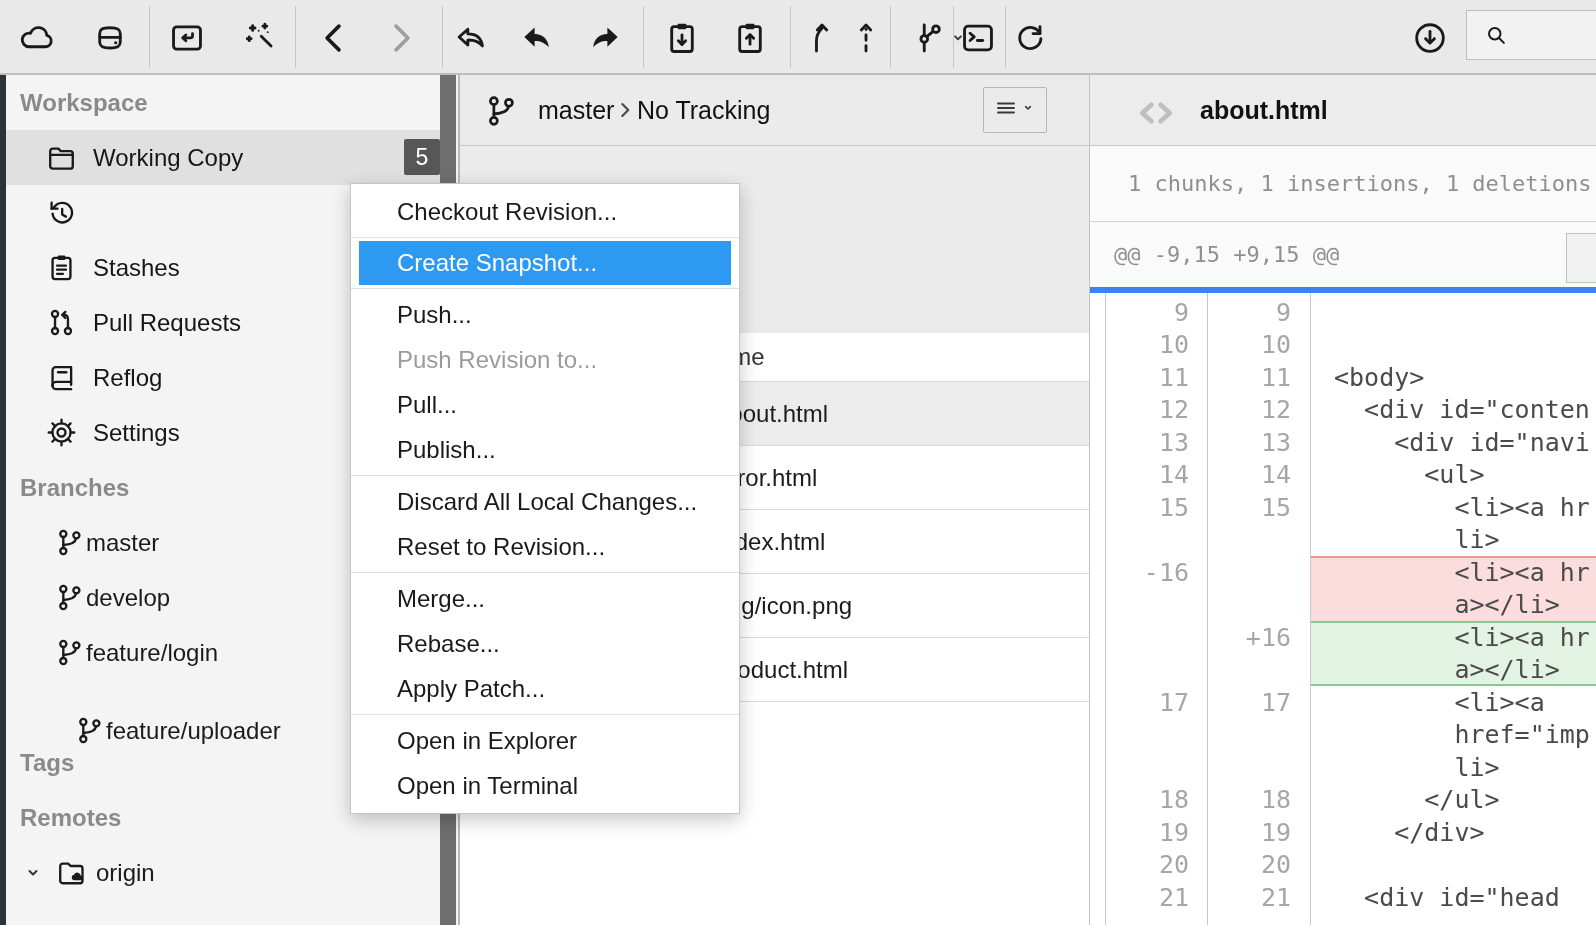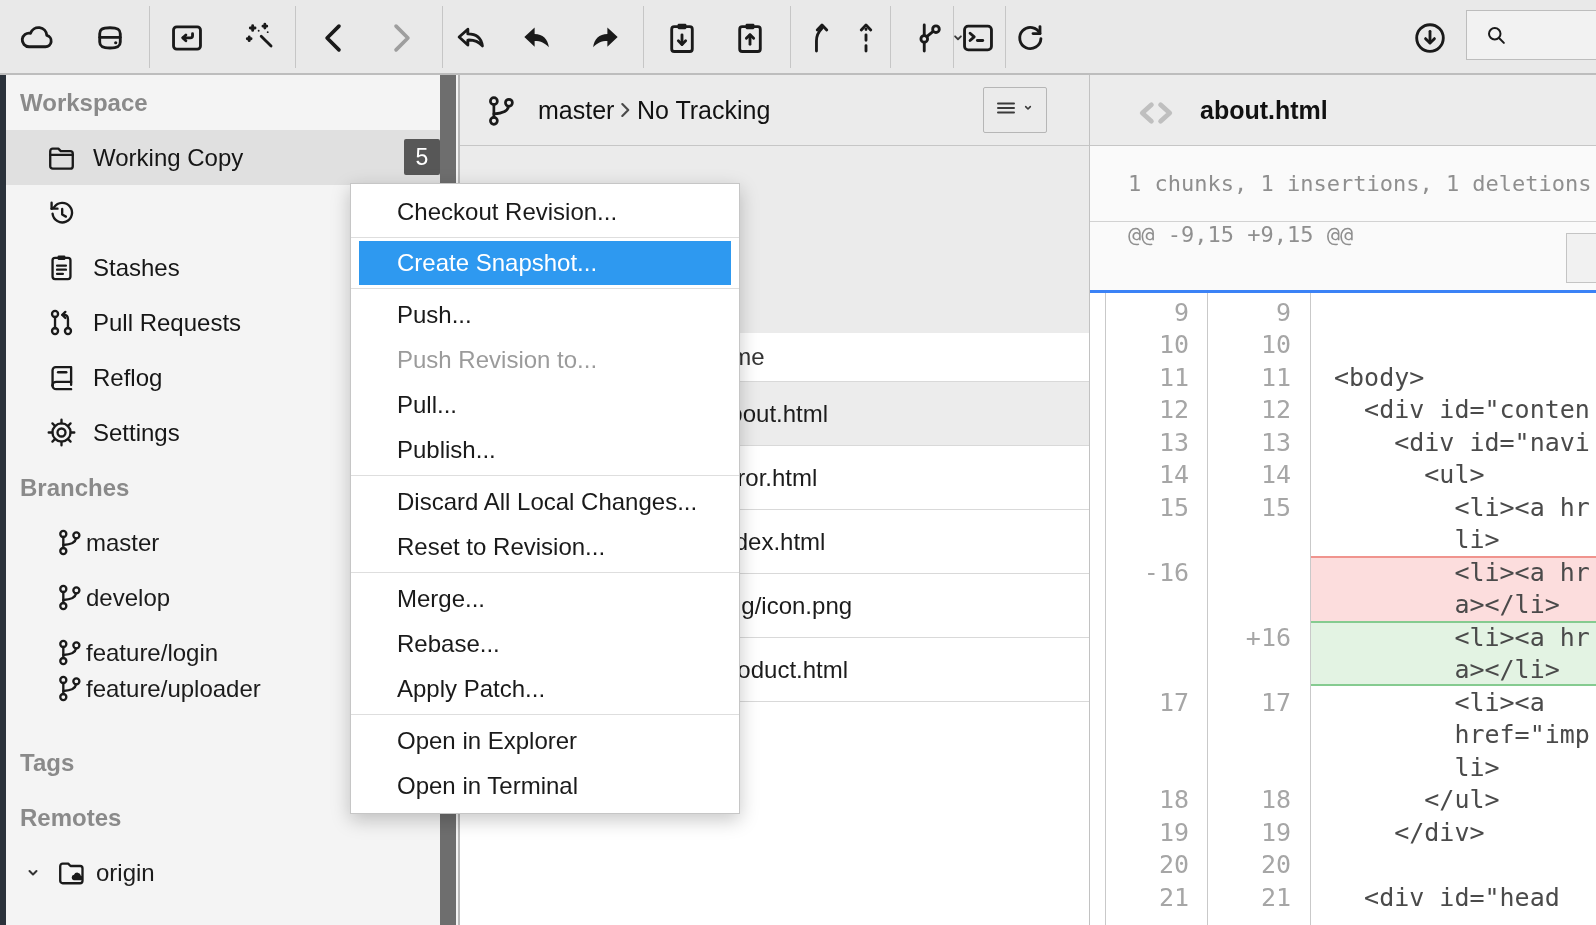--- a/index.html
+++ b/index.html
@@ -51,22 +51,22 @@
   
   #diff{position:absolute;left:1089px;top:75px;width:507px;height:850px;background:#fff;
         border-left:1px solid #c2c2c2;box-sizing:border-box;}
   #diff-header{position:absolute;left:0;top:0;width:100%;height:71px;background:#ececec;border-bottom:1px solid #c6c6c6;
                box-sizing:border-box;display:flex;align-items:center;}
   #diff-file-ic{position:absolute;left:44px;top:16px;}
   #diff-file-name{position:absolute;left:110px;top:0;height:71px;display:flex;align-items:center;font-size:25px;font-weight:bold;color:#111;}
   #diff-stats{position:absolute;left:0;top:71px;width:100%;height:76px;background:#fafafa;border-bottom:1px solid #d2d2d2;
               box-sizing:border-box;display:flex;align-items:center;padding-left:38px;
               font-family:"DejaVu Sans Mono",monospace;font-size:22px;color:#8f8f8f;white-space:pre;overflow:hidden;}
-  #diff-hunk{position:absolute;left:0;top:147px;width:100%;height:71px;background:#fafafa;border-bottom:3px solid #3b82f6;
-             box-sizing:border-box;display:flex;padding-left:38px;
+  #diff-hunk{position:absolute;left:0;top:147px;width:100%;height:71px;background:#fafafa;border-bottom:6px solid #3b82f6;
+             box-sizing:border-box;display:flex;align-items:center;padding-left:24px;
              font-family:"DejaVu Sans Mono",monospace;font-size:22px;color:#8f8f8f;white-space:pre;}
   #hunk-discard-btn{position:absolute;left:476px;top:11px;width:90px;height:50px;background:#f1f1f1;border:1px solid #c4c4c4;
                     box-sizing:border-box;display:flex;align-items:center;justify-content:center;
                     font-size:24px;color:#222;font-family:"Liberation Sans",sans-serif;}
   #diff-rows{position:absolute;left:15px;top:221px;right:0;bottom:0;overflow:hidden;}
   .d-row{display:flex;height:32.5px;align-items:center;}
   .d-num,.d-num2{font-family:"DejaVu Sans Mono",monospace;font-size:25px;color:#a6a6a6;text-align:right;
                  box-sizing:border-box;flex:0 0 auto;white-space:pre;}
   .d-num{width:102px;padding-right:18px;}
   .d-num2{width:103px;padding-right:19px;}
@@ -325,21 +325,21 @@
             <svg width="33" height="33" viewBox="0 0 24 24" fill="none" stroke="#1a1a1a" stroke-width="1.7" stroke-linecap="round" stroke-linejoin="round">
               <circle cx="7.5" cy="5.8" r="2.2"></circle>
               <circle cx="17" cy="6.8" r="2.2"></circle>
               <circle cx="7.5" cy="18.2" r="2.2"></circle>
               <path d="M7.5 8v8"></path>
               <path d="M7.5 13.8c5.4-.3 8.9-2.2 9.3-4.8"></path>
             </svg>
           </span>
           <span>feature/login</span>
         </div>
-        <div class="sb-row branch" style="top: 586px;">
+        <div class="sb-row branch" style="top: 628px; margin-left: 20px;">
           <span class="sb-ic">
             <svg width="33" height="33" viewBox="0 0 24 24" fill="none" stroke="#1a1a1a" stroke-width="1.7" stroke-linecap="round" stroke-linejoin="round">
               <circle cx="7.5" cy="5.8" r="2.2"></circle>
               <circle cx="17" cy="6.8" r="2.2"></circle>
               <circle cx="7.5" cy="18.2" r="2.2"></circle>
               <path d="M7.5 8v8"></path>
               <path d="M7.5 13.8c5.4-.3 8.9-2.2 9.3-4.8"></path>
             </svg>
           </span>
           <span>feature/uploader</span>

